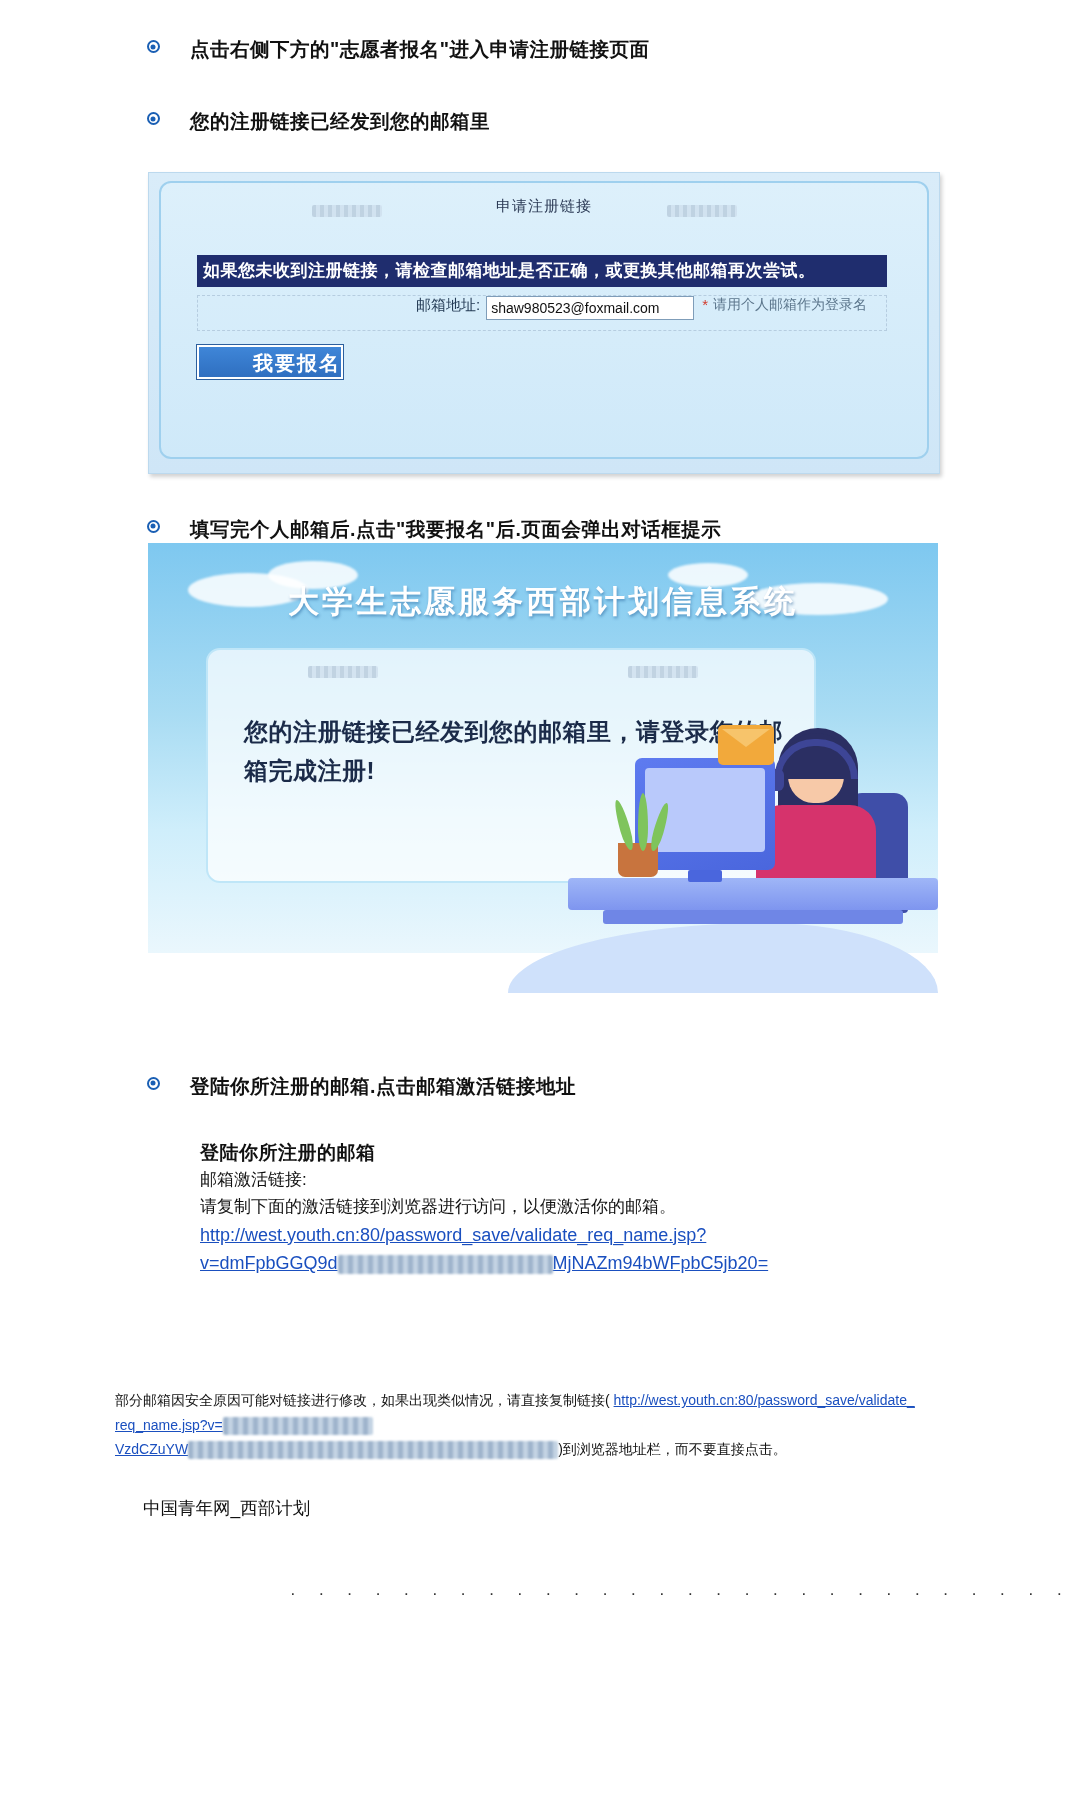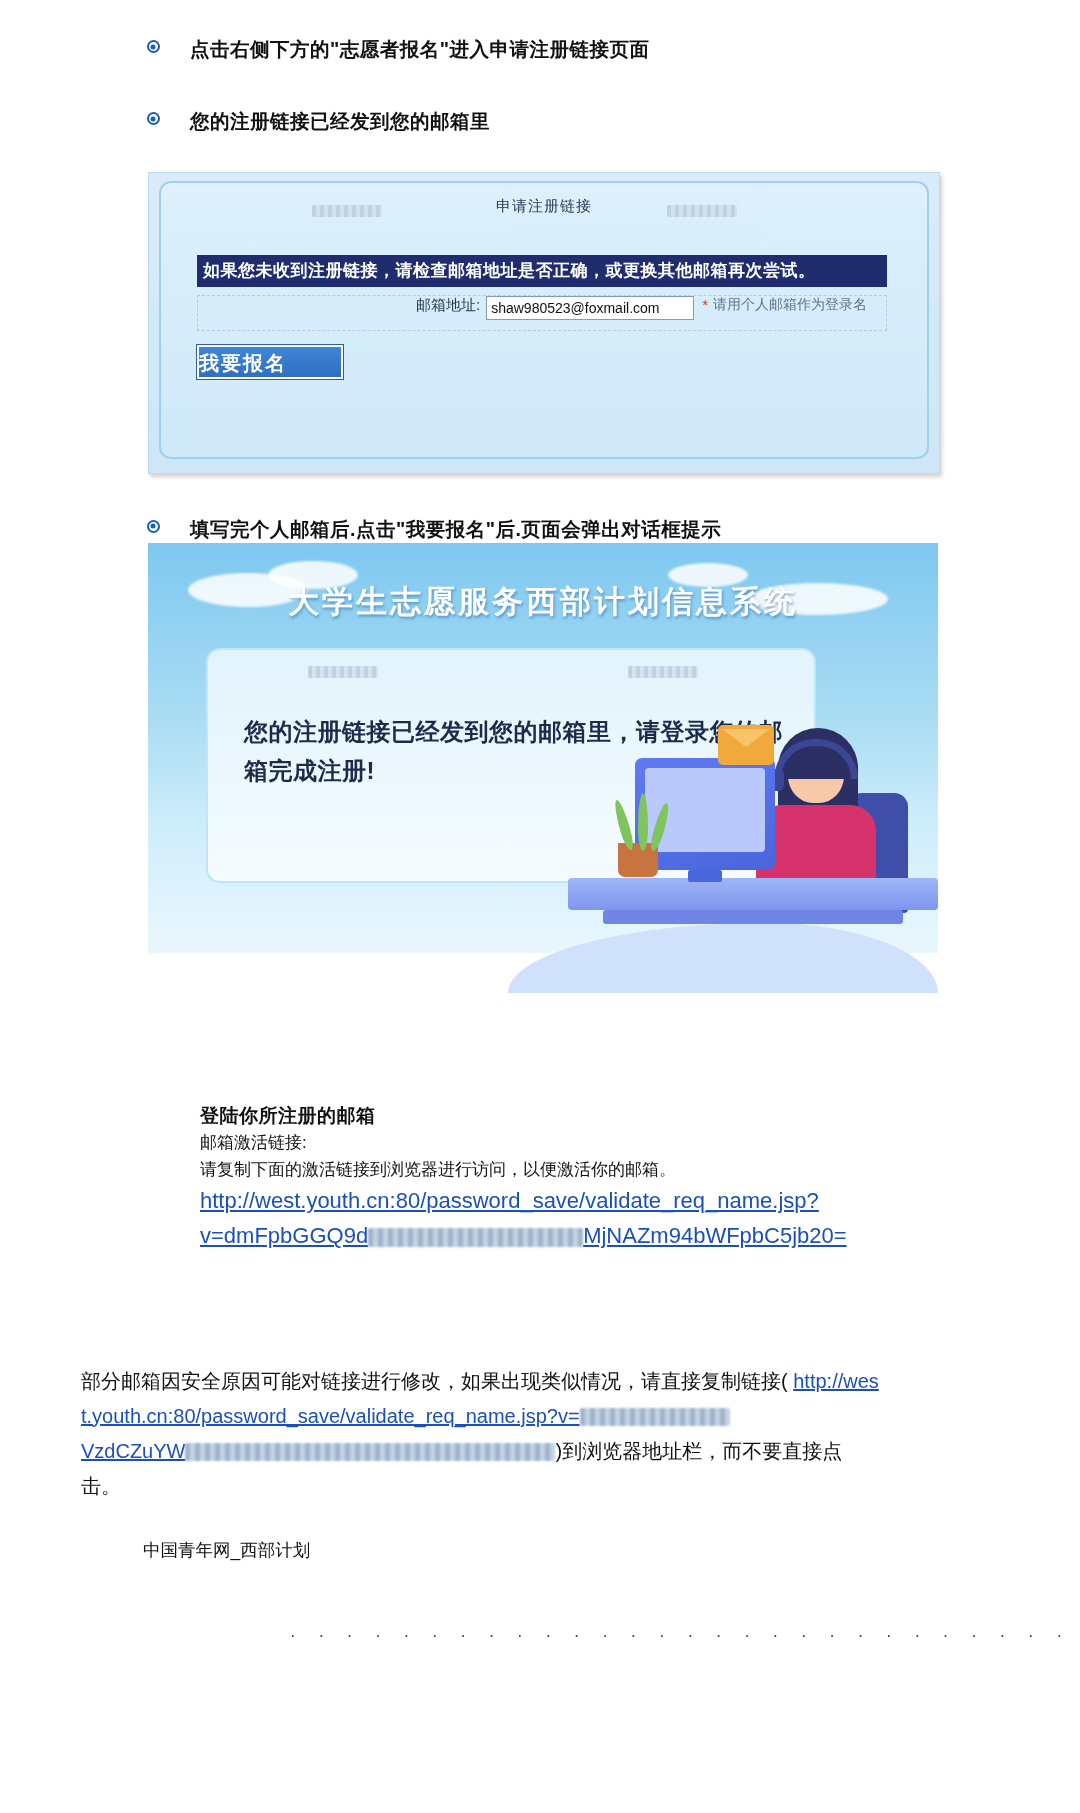--- a/index.html
+++ b/index.html
@@ -162,21 +162,21 @@
     top: 172px;
     width: 146px;
     height: 34px;
     background: linear-gradient(#3f86d8, #2f6fc0);
     border: 2px solid #ffffff;
     box-shadow: 0 0 0 1px #2c5f9e;
     color: #ffffff;
     font-size: 20px;
     font-weight: bold;
     letter-spacing: 2px;
-    text-align: left;
+    text-align: right;
     line-height: 32px;
     box-sizing: border-box;
   }
 
   
   .fig2 {
     position: relative;
     margin-left: 148px;
     width: 790px;
     height: 520px;
@@ -324,41 +324,41 @@
     font-weight: bold;
     color: #111;
     letter-spacing: .5px;
   }
   .mail-line {
     font-size: 17px;
     color: #111;
     line-height: 1.6;
   }
   .mail-link {
-    font-size: 22px;
+    font-size: 18px;
     color: #1a4fbf;
     text-decoration: underline;
     line-height: 1.6;
     word-break: break-all;
     display: block;
   }
   .redact-inline {
     display: inline-block;
     background: repeating-linear-gradient(90deg,#9fb4cc 0 5px,#c3d3e3 5px 10px);
     color: transparent;
     filter: blur(1.2px);
     border-radius: 2px;
     vertical-align: middle;
   }
 
   
   .footer-block {
-    margin-left: 81px;
+    margin-left: 115px;
     width: 800px;
-    font-size: 20px;
+    font-size: 14px;
     color: #111;
     line-height: 1.75;
   }
   .footer-block a {
     color: #1a4fbf;
     text-decoration: underline;
     word-break: break-all;
   }
   .sig {
     margin-left: 143px;
@@ -446,20 +446,26 @@
     <div class="illus monitor"></div>
     <div class="illus monitor-inner"></div>
     <div class="illus monitor-stand"></div>
     <div class="illus envelope"></div>
     <div class="illus plant-pot"></div>
     <div class="illus leaf" style="left:478px;top:255px;width:10px;height:52px;transform:rotate(-16deg);"></div>
     <div class="illus leaf" style="left:490px;top:250px;width:10px;height:58px;"></div>
     <div class="illus leaf" style="left:500px;top:258px;width:10px;height:50px;transform:rotate(16deg);"></div>
   </div>
 
+  <div class="bullet-row" style="margin-top:10px;">
+    <div class="bullet-mark" style="margin-left:140px;">
+      <div class="bullet-dot"></div>
+    </div>
+    <div class="bullet-text">登陆你所注册的邮箱.点击邮箱激活链接地址</div>
+  </div>
 
   <div class="mail-block" style="margin-top:40px;">
     <div class="mail-title">登陆你所注册的邮箱</div>
     <div class="mail-line">邮箱激活链接:</div>
     <div class="mail-line">请复制下面的激活链接到浏览器进行访问，以便激活你的邮箱。</div>
     <span class="mail-link">http://west.youth.cn:80/password_save/validate_req_name.jsp?</span>
     <span class="mail-link">
       <span>v=dmFpbGGQ9d</span><span class="redact-inline" style="width:215px;height:19px;">zdGZaTWjlrANeYKeSUbFh2</span><span>MjNAZm94bWFpbC5jb20=</span>
     </span>
   </div>

